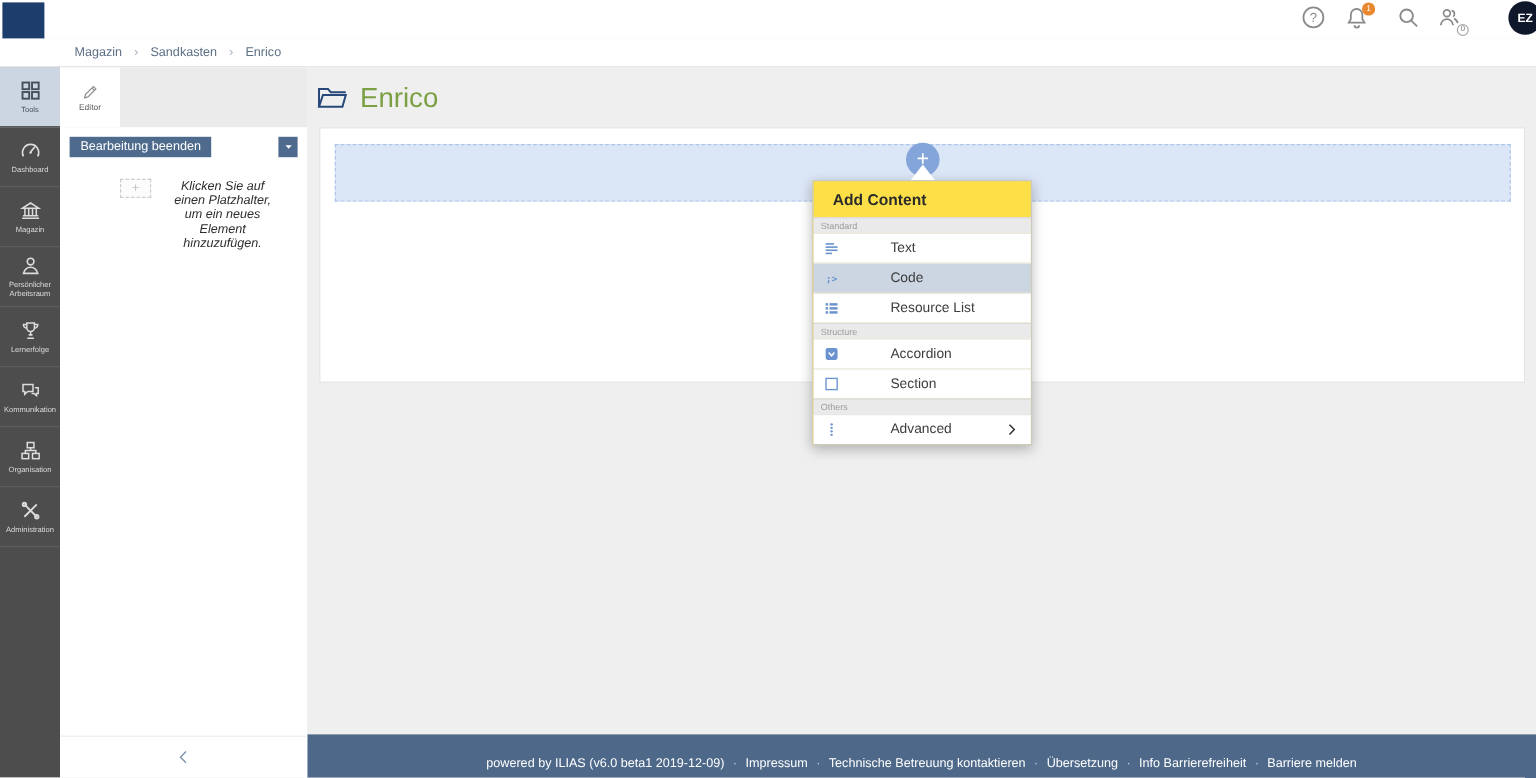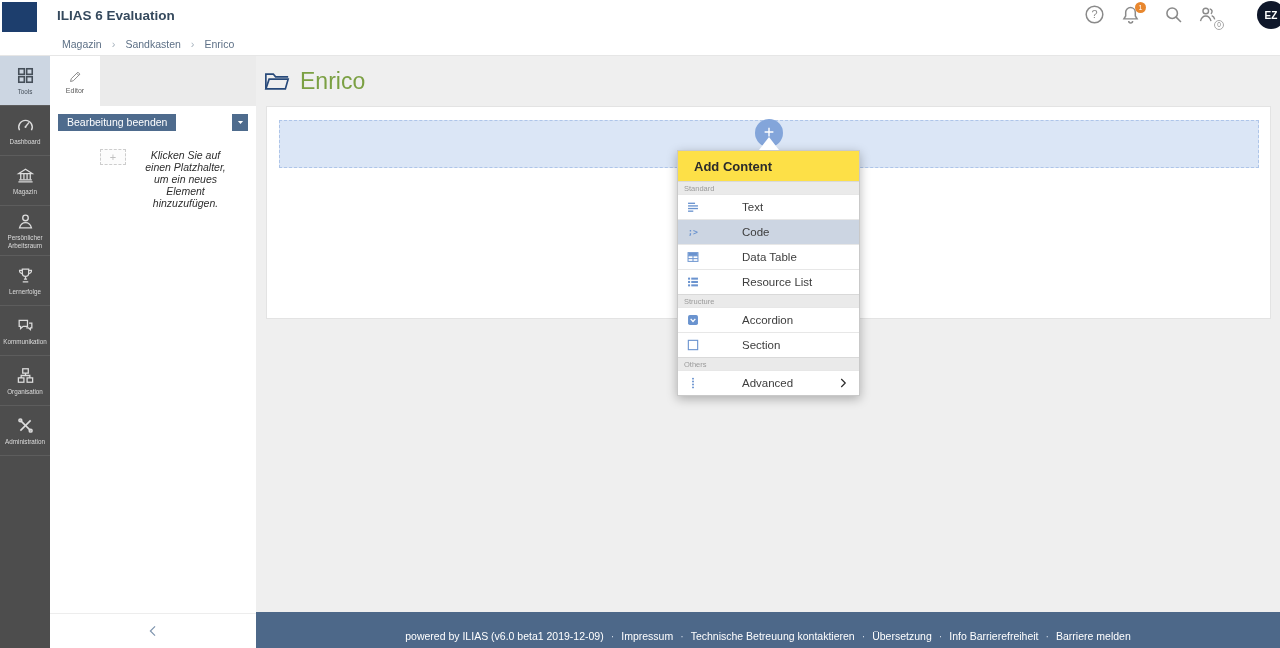--- a/index.html
+++ b/index.html
@@ -232,21 +232,20 @@
       </symbol>
 </defs>
 </svg>
 
 <div class="app">
 
   <header class="topbar">
     <button class="logo">
         <span>ILIAS</span>
       </button>
-    <div class="app-title">ILIAS 6 Evaluation</div>
     <button class="tb-btn" id="btn-help"><svg>
           <use href="#i-help"></use>
         </svg></button>
     <button class="tb-btn" id="btn-bell">
       <svg>
           <use href="#i-bell"></use>
         </svg>
       <span class="badge-orange">1</span>
     </button>
     <button class="tb-btn" id="btn-search"><svg>
@@ -381,27 +380,20 @@
   </div>
         <div class="menu-item hl">
     <svg class="mi-icon">
             <use href="#i-code"></use>
           </svg>
     <span class="mi-label">Code</span>
 
   </div>
         <div class="menu-item">
     <svg class="mi-icon">
-            <use href="#i-table"></use>
-          </svg>
-    <span class="mi-label">Data Table</span>
-
-  </div>
-        <div class="menu-item">
-    <svg class="mi-icon">
             <use href="#i-list"></use>
           </svg>
     <span class="mi-label">Resource List</span>
 
   </div>
         <div class="menu-sec">
     <span>Structure</span>
   </div>
         <div class="menu-item">
     <svg class="mi-icon">

